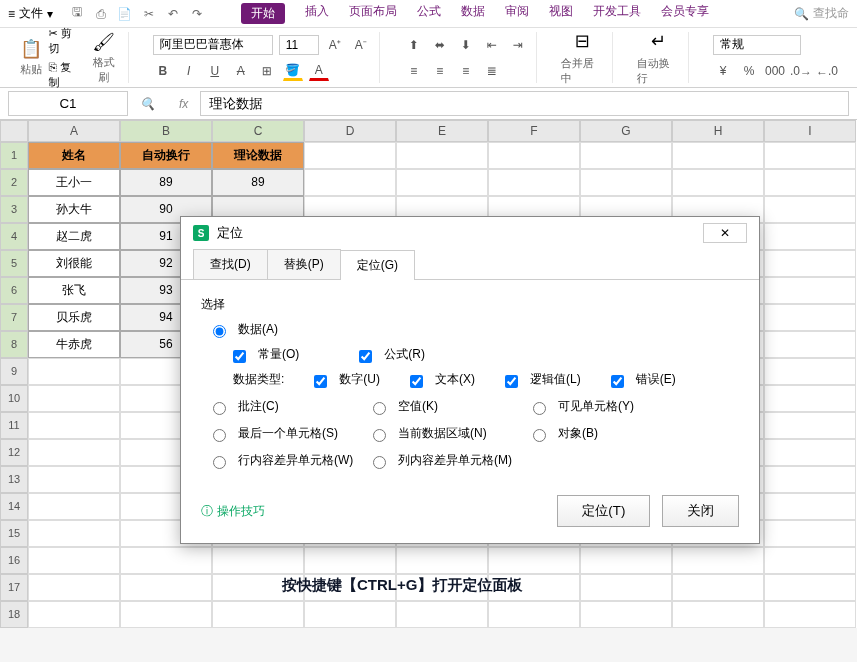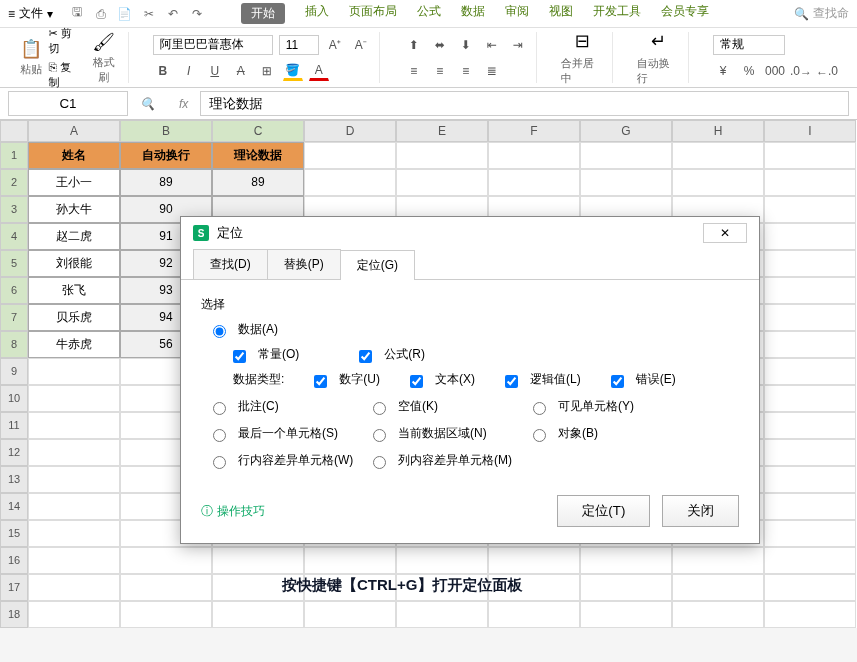--- a/index.html
+++ b/index.html
@@ -2,22 +2,22 @@
 <html><head>
 <meta charset="utf-8">
 <style>
 * { box-sizing: border-box; margin: 0; padding: 0; }
 body { font-family: "Microsoft YaHei", sans-serif; font-size: 12px; background: #f5f5f5; width: 857px; height: 662px; overflow: hidden; position: relative; }
 .menubar { height: 28px; background: #fff; display: flex; align-items: center; padding: 0 8px; border-bottom: 1px solid #e0e0e0; gap: 16px; }
 .menu-file { display: flex; align-items: center; gap: 4px; }
 .menu-icons { display: flex; gap: 8px; align-items: center; }
 .icon-btn { width: 16px; height: 16px; display: inline-flex; align-items: center; justify-content: center; cursor: pointer; color: #666; }
 .tabs { display: flex; gap: 20px; margin-left: 20px; }
-.tab { cursor: pointer; color: #4d7c0f; }
-.tab.active { background: #737373; color: #fff; padding: 2px 10px; border-radius: 3px; }
+.tab { cursor: pointer; color: #701a75; }
+.tab.active { background: #701a75; color: #fff; padding: 2px 10px; border-radius: 3px; }
 .search { margin-left: auto; color: #999; display: flex; align-items: center; gap: 4px; }
 .ribbon { height: 60px; background: #fff; display: flex; align-items: center; padding: 4px 12px; border-bottom: 1px solid #d0d0d0; gap: 16px; }
 .ribbon-group { display: flex; flex-direction: column; align-items: center; gap: 2px; padding: 0 8px; border-right: 1px solid #e8e8e8; height: 100%; justify-content: center; }
 .ribbon-group:last-child { border-right: none; }
 .ribbon-label { font-size: 11px; color: #666; margin-top: 2px; }
 .ribbon-row { display: flex; gap: 6px; align-items: center; }
 .font-select { border: 1px solid #ccc; padding: 2px 6px; font-size: 12px; background: #fff; }
 .ribbon-icon { width: 20px; height: 20px; display: inline-flex; align-items: center; justify-content: center; cursor: pointer; color: #555; border: 1px solid transparent; }
 .formula-bar { height: 32px; background: #fff; display: flex; align-items: center; border-bottom: 1px solid #ccc; padding: 0 8px; }
 .cell-ref { width: 120px; border: 1px solid #ccc; padding: 4px 8px; text-align: center; background: #fff; }
@@ -144,21 +144,21 @@
   </div>
   <div class="ribbon-group">
     <div style="font-size:18px">⊟</div>
     <div class="ribbon-label">合并居中</div>
   </div>
   <div class="ribbon-group">
     <div style="font-size:18px">↵</div>
     <div class="ribbon-label">自动换行</div>
   </div>
   <div class="ribbon-group" style="flex-direction:column;align-items:flex-start;gap:6px">
-    <input class="font-select" style="width: 72px;" value="常规">
+    <input class="font-select" style="width: 88px;" value="常规">
     <div class="ribbon-row">
       <span class="ribbon-icon">¥</span>
       <span class="ribbon-icon">%</span>
       <span class="ribbon-icon">000</span>
       <span class="ribbon-icon">.0→</span>
       <span class="ribbon-icon">←.0</span>
     </div>
   </div>
 </div>
 

